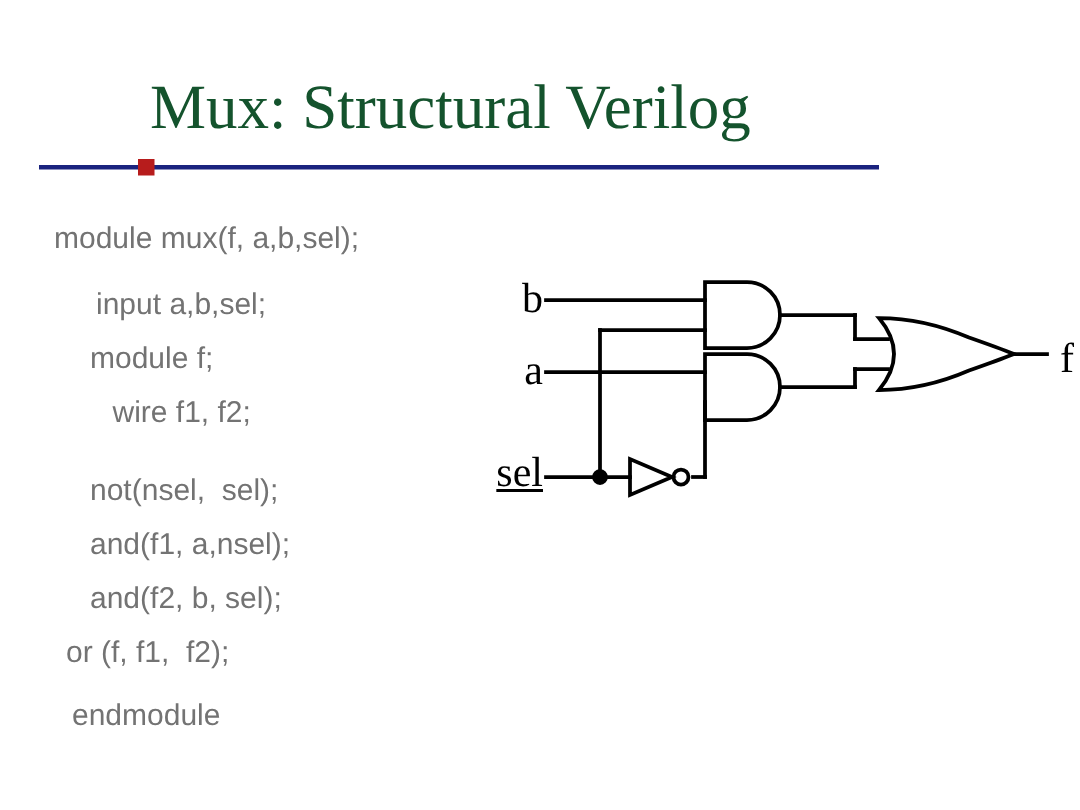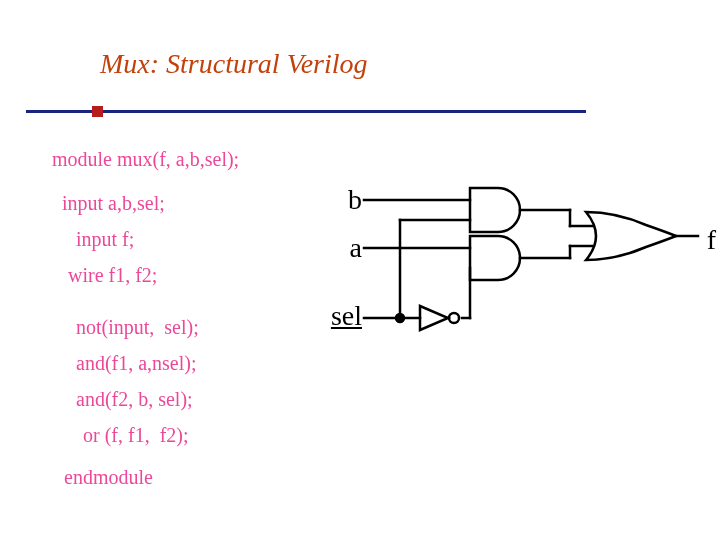--- a/index.html
+++ b/index.html
@@ -9,47 +9,45 @@
     height: 540px;
     background: #fff;
     font-family: "Times New Roman", Times, serif;
     position: relative;
     overflow: hidden;
   }
   .title {
     position: absolute;
     left: 100px;
     top: 48px;
-    font-size: 28px;
-    color: #c2410c;
-    font-style: italic;
+    font-size: 42px;
+    color: #14532d;
   }
   .title-underline {
     position: absolute;
     left: 26px;
     top: 110px;
     width: 560px;
     height: 3px;
     background: #1a237e;
   }
   .title-tick {
     position: absolute;
     left: 92px;
     top: 106px;
     width: 11px;
     height: 11px;
     background: #b71c1c;
   }
   .code {
     position: absolute;
-    font-family: Liberation Serif, serif;
+    font-family: Liberation Sans, sans-serif;
     font-size: 20px;
-    color: #ec4899;
+    color: #737373;
     white-space: pre;
-    margin-left: 16px;
   }
   .sig-label {
     position: absolute;
     font-family: "Times New Roman", Times, serif;
     font-size: 28px;
     color: #000;
     text-align: right;
   }
   svg.diagram {
     position: absolute;
@@ -60,27 +58,27 @@
   }
 </style>
 </head>
 <body>
 
 <div class="title">Mux: Structural Verilog</div>
 <div class="title-underline"></div>
 <div class="title-tick"></div>
 
 <div class="code" style="left:36px; top:148px;">module mux(f, a,b,sel);</div>
-<div class="code" style="left:46px; top:192px;text-align:right;">input a,b,sel;</div>
-<div class="code" style="left:60px; top:228px;">input f;</div>
-<div class="code" style="left:52px; top:264px;">wire f1, f2;</div>
-<div class="code" style="left:60px; top:316px;">not(input,  sel);</div>
+<div class="code" style="left:64px; top:192px;text-align:right;">input a,b,sel;</div>
+<div class="code" style="left:60px; top:228px;">module f;</div>
+<div class="code" style="left:75px; top:264px;">wire f1, f2;</div>
+<div class="code" style="left:60px; top:316px;">not(nsel,  sel);</div>
 <div class="code" style="left:60px; top:352px;text-align:right;">and(f1, a,nsel);</div>
 <div class="code" style="left:60px; top:388px;text-align:right;">and(f2, b, sel);</div>
-<div class="code" style="left:67px; top:424px;">or (f, f1,  f2);</div>
+<div class="code" style="left:44px; top:424px;">or (f, f1,  f2);</div>
 <div class="code" style="left:48px; top:466px;">endmodule</div>
 
 <div class="sig-label" style="left:338px; top:184px; width:24px;">b</div>
 <div class="sig-label" style="left:338px; top:232px; width:24px;">a</div>
 <div class="sig-label" style="left:318px; top:300px; width:44px;text-decoration:underline;">sel</div>
 <div class="sig-label" style="left:698px; top:224px; width:18px;">f</div>
 
 <svg class="diagram" viewBox="0 0 400 220">
   <g stroke="#000" stroke-width="2.5" fill="none" stroke-linecap="square">
 

